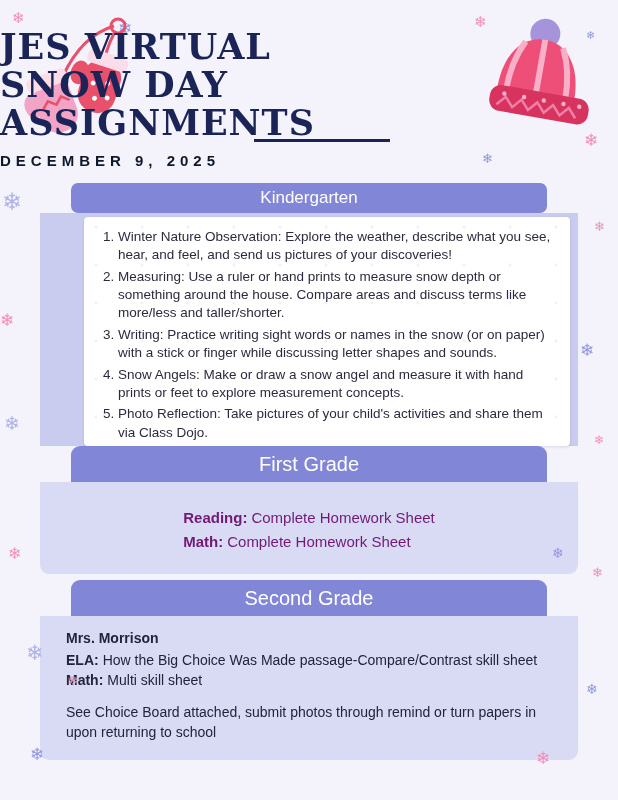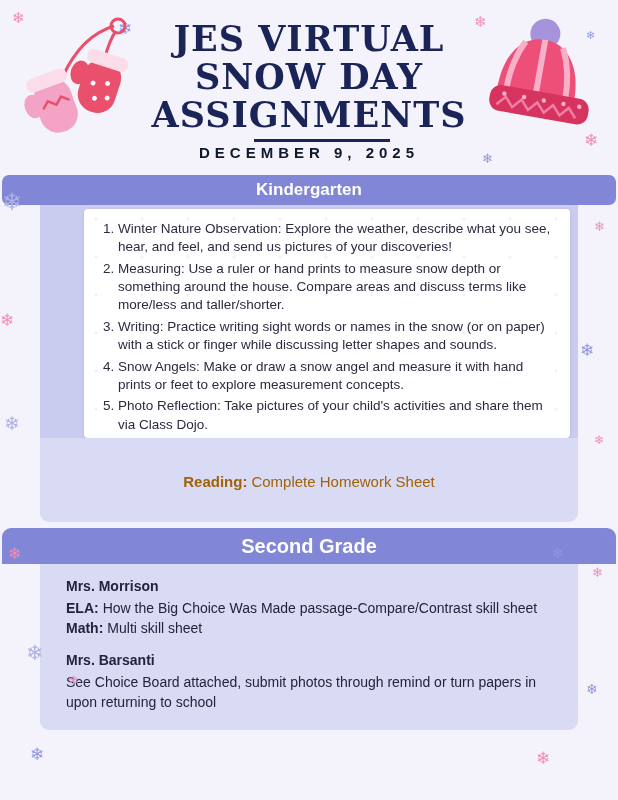--- a/index.html
+++ b/index.html
@@ -5,44 +5,44 @@
   * { margin:0; padding:0; box-sizing:border-box; }
   html,body { width:618px; }
   body { font-family:"Liberation Sans", sans-serif; background:#f4f3fb; }
   .page { position:relative; width:618px; height:800px; background:#f4f3fb; overflow:hidden; }
 
   
   .sf { position:absolute; line-height:1; pointer-events:none; }
   .deco { position:absolute; }
 
   
-  .header { position:relative; padding-top:20px; text-align:center; }
+  .header { position:relative; padding-top:28px; }
   .title-line { font-family:"DejaVu Serif", serif; font-weight:700; font-size:35px; line-height:38px;
                 color:#1b2456; letter-spacing:1px; }
   .title-underline { position:absolute; left:254px; top:139px; width:136px; height:2.5px; background:#1b2456; }
   .date { margin-top:10px; font-size:15px; font-weight:600; letter-spacing:5px; color:#0f172a; }
 
   
-  .banner { width:614px; margin:0 auto; background:#8186d7; color:#ffffff; text-align:center;font-weight:bold; }
+  .banner { width:476px; margin:0 auto; background:#8186d7; color:#ffffff; text-align:center; }
   .banner.kg { margin-top:14px; height:30px; line-height:30px; font-size:17px; border-radius:7px; }
   .banner.grade { height:36px; line-height:36px; font-size:20px; border-radius:9px 9px 0 0; }
 
   
   .kg-panel { width:538px; margin:0 auto; background:#c9ccee; padding:4px 8px 0 44px; }
   .kg-box { background:#ffffff; border-radius:4px; padding:11px 12px 1px 8px;
             box-shadow:0 1px 3px rgba(40,40,90,.14);
             background-image:radial-gradient(circle at 12px 10px, #eef1fa 1.2px, transparent 1.8px);
             background-size:46px 38px; }
   .kg-box ol { margin-left:26px; font-size:13.5px; line-height:1.36; color:#2b2b40; }
   .kg-box li { margin-bottom:3px; }
 
   
   .panel { width:538px; margin:0 auto; background:#d9dbf4; border-radius:0 0 9px 9px; }
   .fg-content { padding:24px 0 20px; }
-  .fg-lines { display:table; margin:8px auto; font-size:15px; line-height:24px; color:#a16207; }
+  .fg-lines { display:table; margin:0 auto; font-size:15px; line-height:24px; color:#701a75; }
   .lbl { font-weight:700; margin-right:4px; }
   .gap6 { height:6px; }
   .sg-content { padding:12px 26px 18px; font-size:14px; line-height:20px; color:#23233a; }
   .teacher-name { text-align:left; font-weight:700; margin-bottom:2px; }
   .sg-gap { height:12px; }
 </style>
 </head>
 <body>
 
 <div class="page">
@@ -120,37 +120,40 @@
       <ol>
         <li>Winter Nature Observation: Explore the weather, describe what you see, hear, and feel, and send us pictures of your discoveries!</li>
         <li>Measuring: Use a ruler or hand prints to measure snow depth or something around the house. Compare areas and discuss terms like more/less and taller/shorter.</li>
         <li>Writing: Practice writing sight words or names in the snow (or on paper) with a stick or finger while discussing letter shapes and sounds.</li>
         <li>Snow Angels: Make or draw a snow angel and measure it with hand prints or feet to explore measurement concepts.</li>
         <li>Photo Reflection: Take pictures of your child's activities and share them via Class Dojo.</li>
       </ol>
     </div>
   </div>
 
+  <div class="banner grade">First Grade</div>
   <div class="panel fg-content">
     <div class="fg-lines">
       <div>
         <span class="lbl">Reading:</span><span>Complete Homework Sheet</span>
+      </div>
+      <div>
+        <span class="lbl">Math:</span><span>Complete Homework Sheet</span>
       </div>
     </div>
   </div>
 
   <div class="gap6"></div>
 
   <div class="banner grade">Second Grade</div>
   <div class="panel sg-content">
     <div class="teacher-name">Mrs. Morrison</div>
     <div>
       <span class="lbl">ELA:</span><span>How the Big Choice Was Made passage-Compare/Contrast skill sheet</span>
     </div>
     <div>
       <span class="lbl">Math:</span><span>Multi skill sheet</span>
     </div>
     <div class="sg-gap"></div>
-    <div class="teacher-name">Mrs. Barsanti</div>
     <div>See Choice Board attached, submit photos through remind or turn papers in upon returning to school</div>
   </div>
 
 </div>
 
 </body></html>

